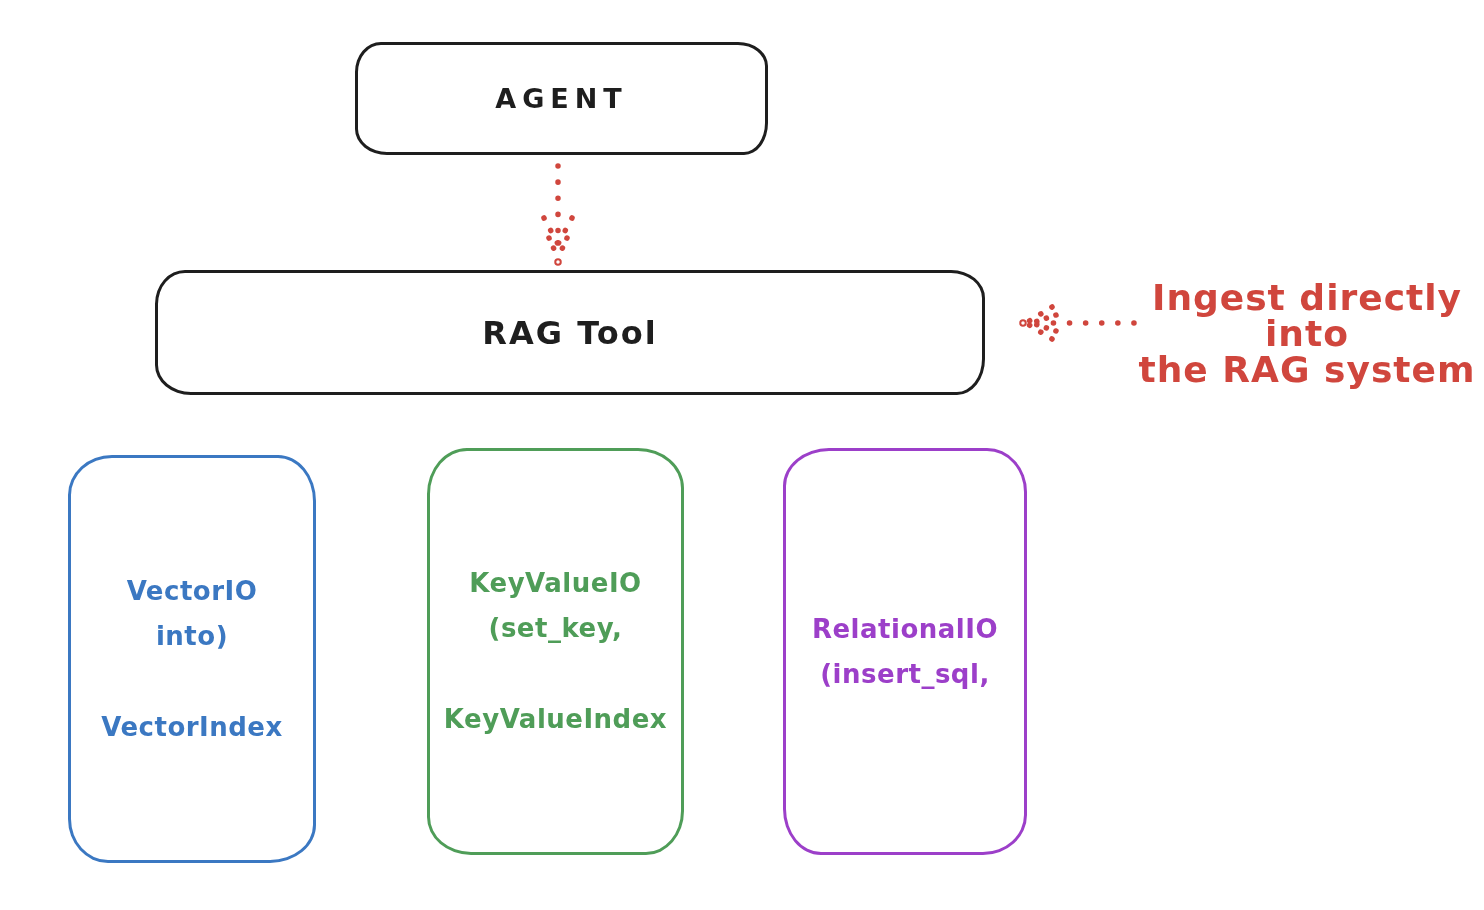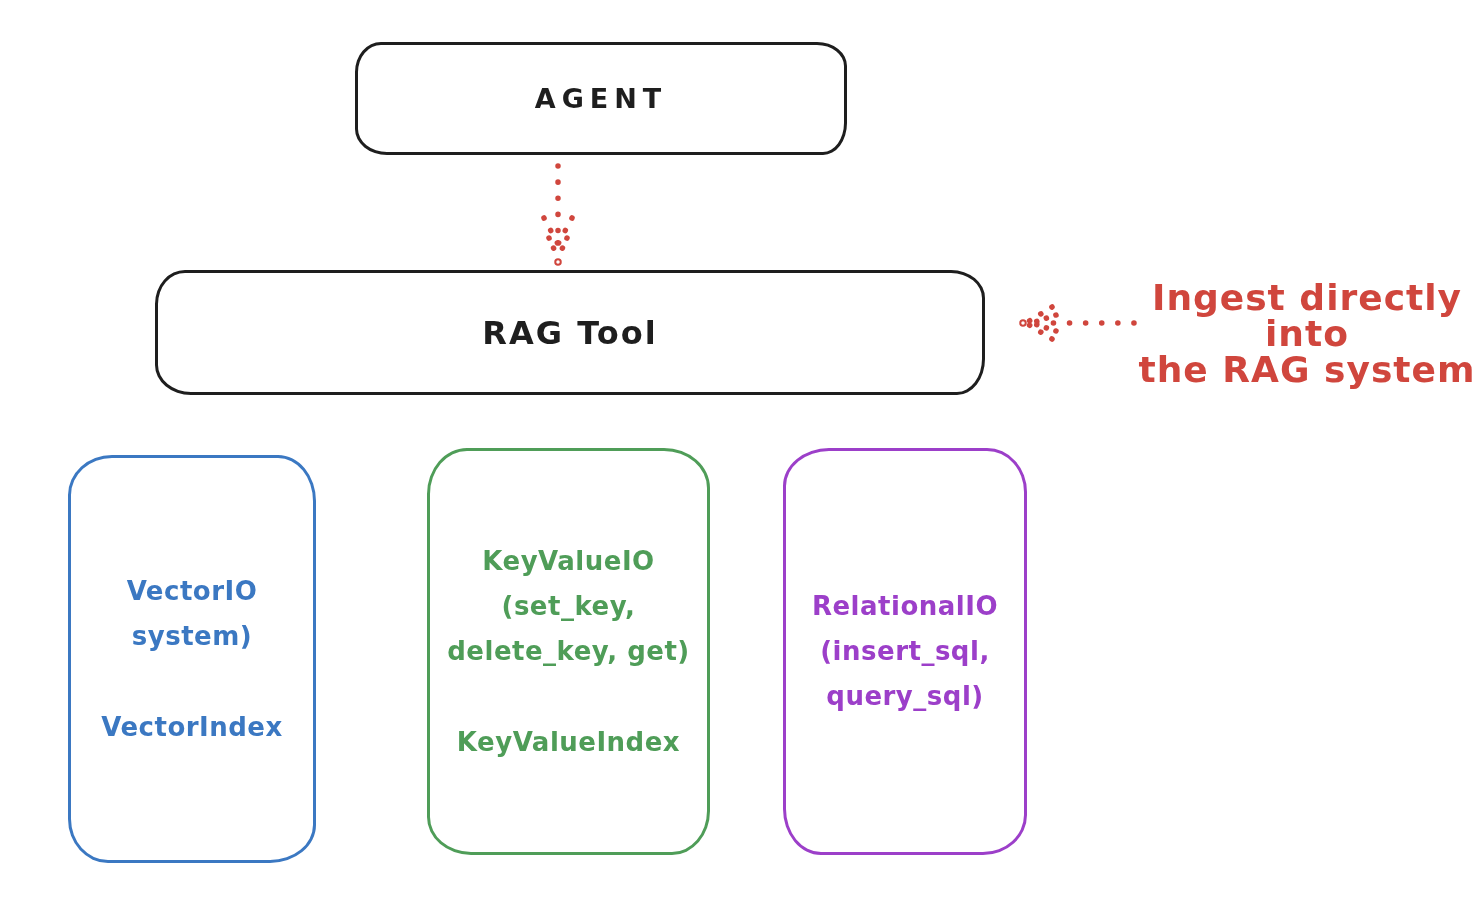--- a/index.html
+++ b/index.html
@@ -21,21 +21,21 @@
     align-items: center;
     justify-content: center;
     background: #ffffff;
     box-sizing: border-box;
   }
   .node-black {
     border: 3.5px solid #1e1e1e;
     color: #1e1e1e;
   }
   .agent-box {
-    left: 355px; top: 42px; width: 492px; height: 113px;
+    left: 355px; top: 42px; width: 413px; height: 113px;
     border-radius: 26px 30px 24px 32px / 30px 24px 32px 26px;
     font-size: 27px; font-weight: 700; letter-spacing: 6px;
   }
   .rag-box {
     left: 155px; top: 270px; width: 830px; height: 125px;
     border-radius: 30px 34px 28px 36px / 34px 28px 36px 30px;
     font-size: 32px; font-weight: 600; letter-spacing: 2px;
   }
   .arrow {
     position: absolute;
@@ -65,21 +65,21 @@
     font-size: 26px;
     font-weight: 600;
     letter-spacing: 0.5px;
   }
   .store-blue {
     left: 68px; top: 455px; width: 248px; height: 408px;
     border-color: #3b78c2; color: #3b78c2;
     border-radius: 44px 38px 46px 40px / 40px 46px 38px 44px;
   }
   .store-green {
-    left: 427px; top: 448px; width: 283px; height: 407px;
+    left: 427px; top: 448px; width: 257px; height: 407px;
     border-color: #4f9d58; color: #4f9d58;
     border-radius: 40px 46px 38px 44px / 46px 40px 44px 38px;
   }
   .store-purple {
     left: 783px; top: 448px; width: 244px; height: 407px;
     border-color: #9c3fc9; color: #9c3fc9;
     border-radius: 46px 40px 44px 38px / 38px 44px 40px 46px;
   }
   .io-line { line-height: 45px; }
   .index-label { line-height: 45px; margin-top: 46px; }
@@ -119,30 +119,28 @@
     </g>
   </svg>
 
   <div class="annotation">
     <div>Ingest directly into</div>
     <div>the RAG system</div>
   </div>
 
   <div class="store-box store-blue">
     <div class="io-line">VectorIO</div>
-    <div class="io-line">system)</div>
+    <div class="io-line">into)</div>
     <div class="index-label">VectorIndex</div>
   </div>
 
   <div class="store-box store-green">
     <div class="io-line">KeyValueIO</div>
     <div class="io-line">(set_key,</div>
-    <div class="io-line">delete_key, get)</div>
     <div class="index-label">KeyValueIndex</div>
   </div>
 
   <div class="store-box store-purple">
     <div class="io-line">RelationalIO</div>
     <div class="io-line">(insert_sql,</div>
-    <div class="io-line">query_sql)</div>
   </div>
 
 </div>
 
 </body></html>

